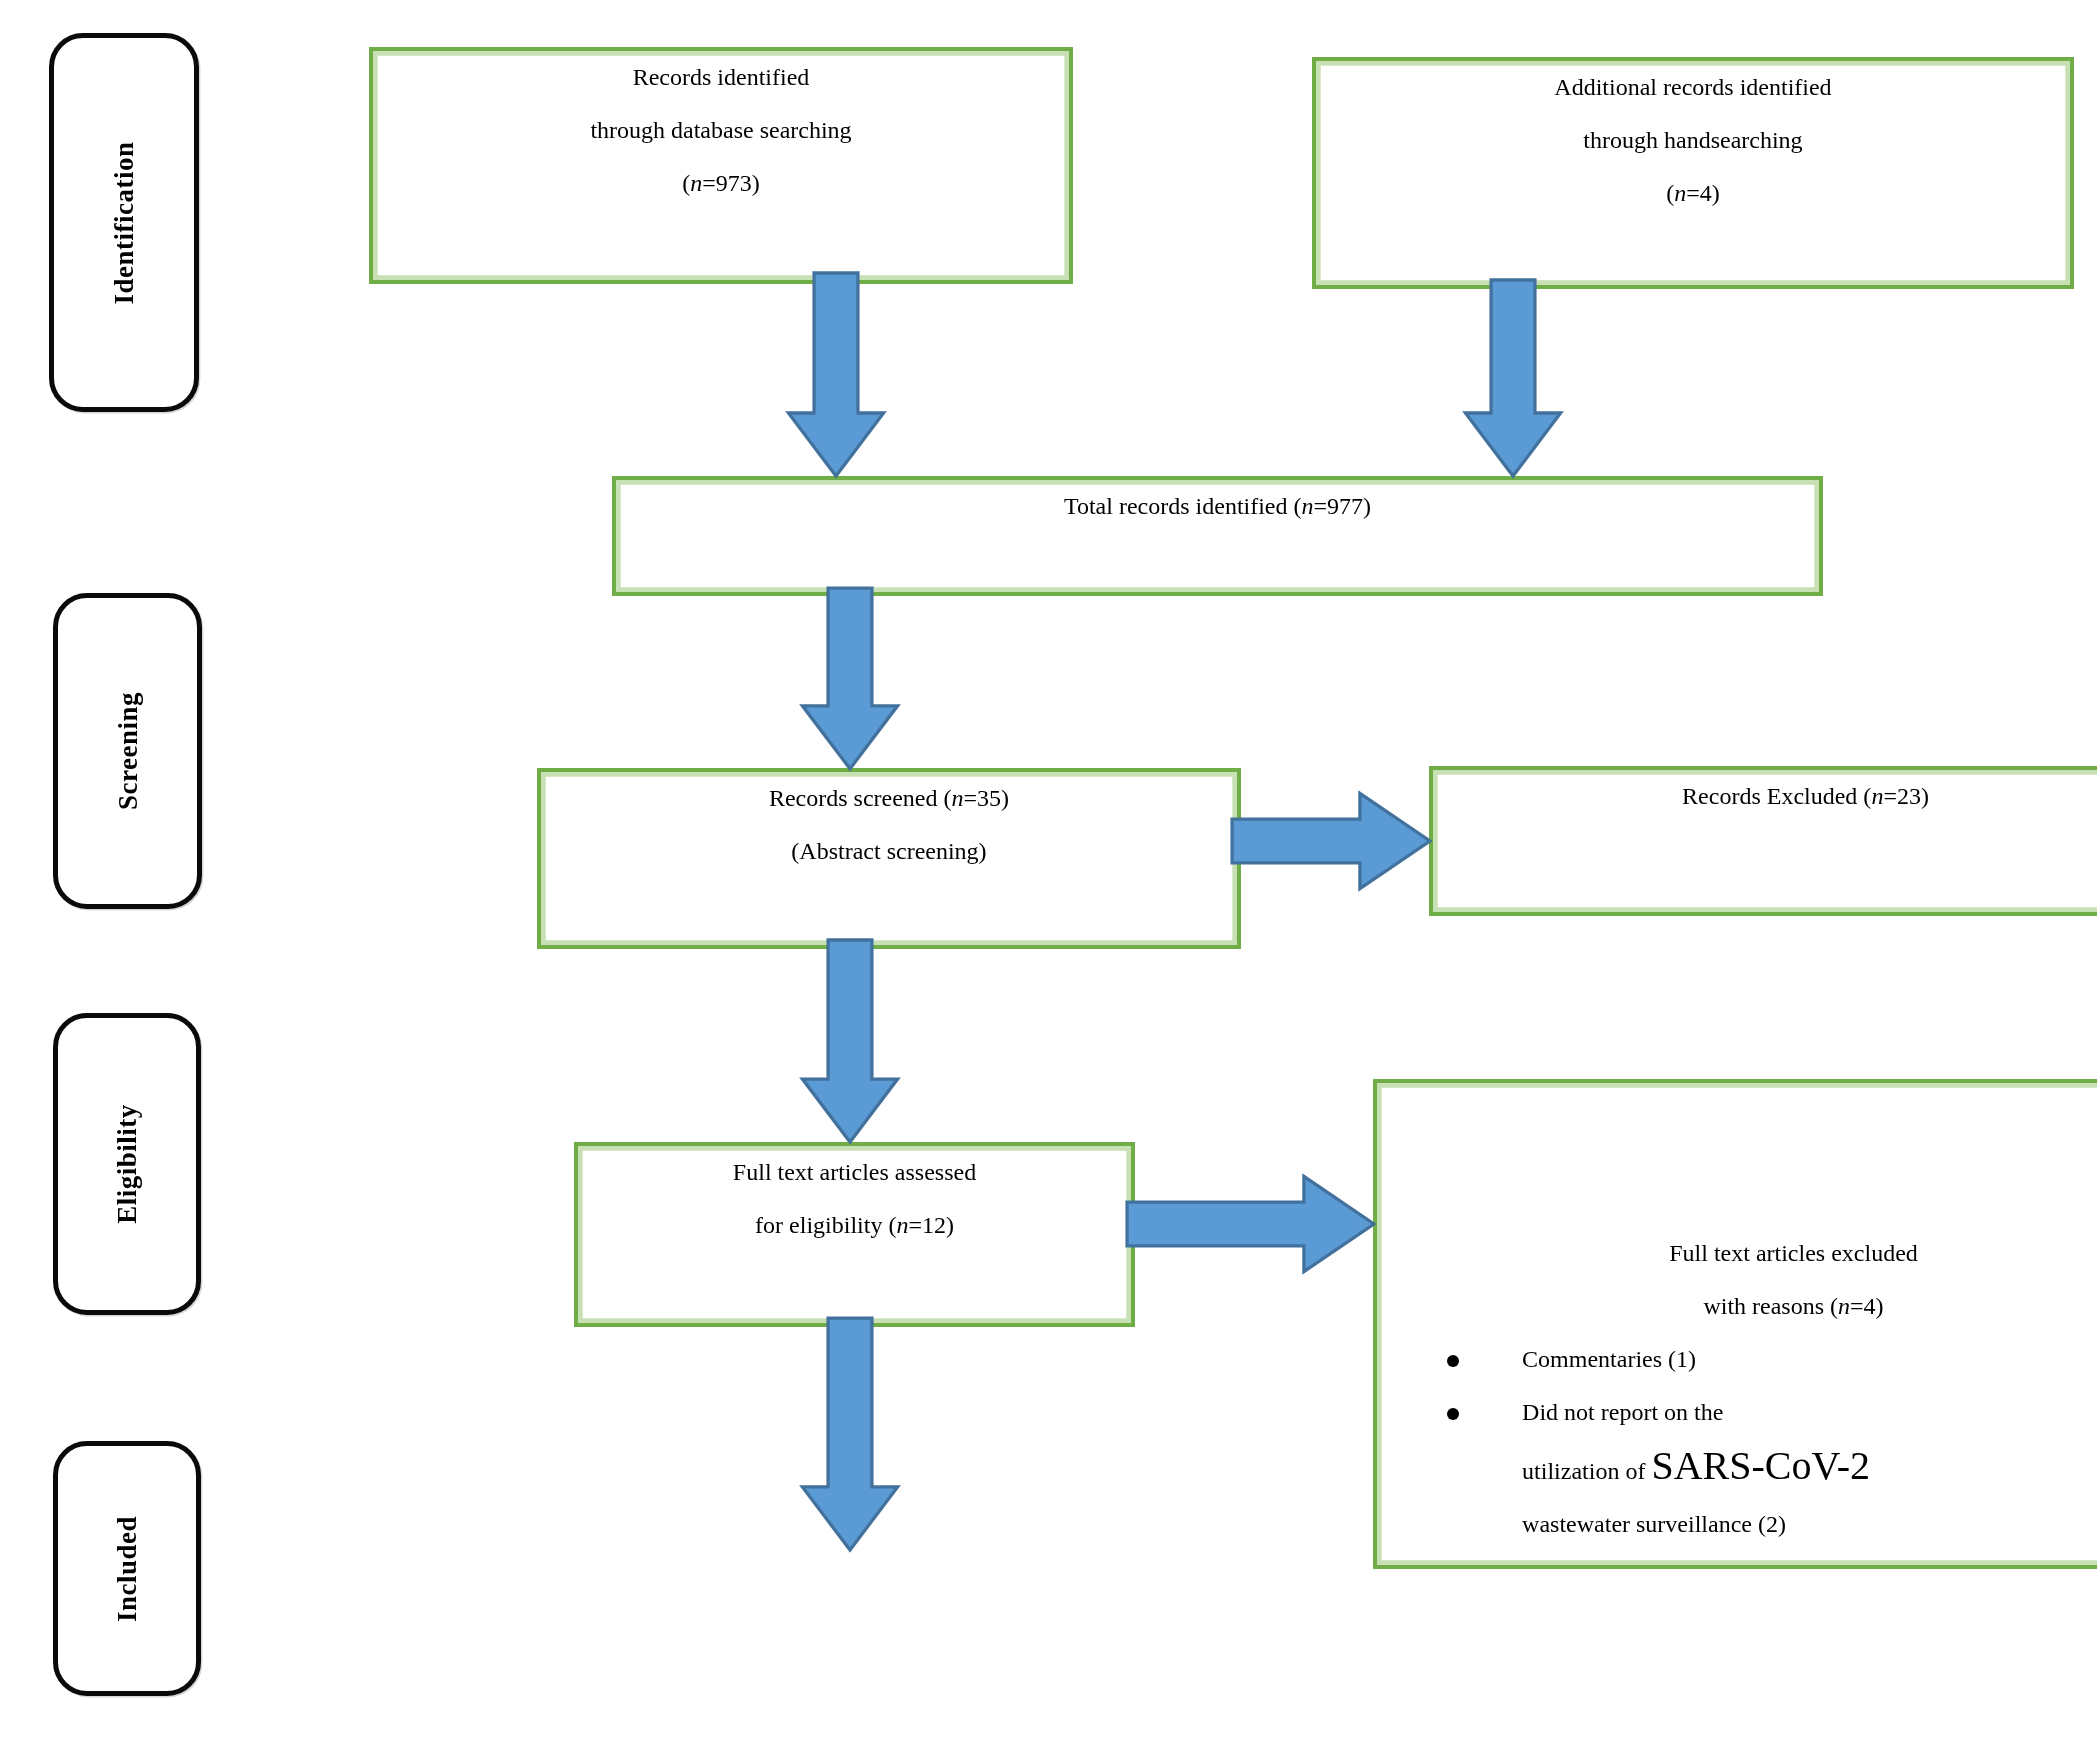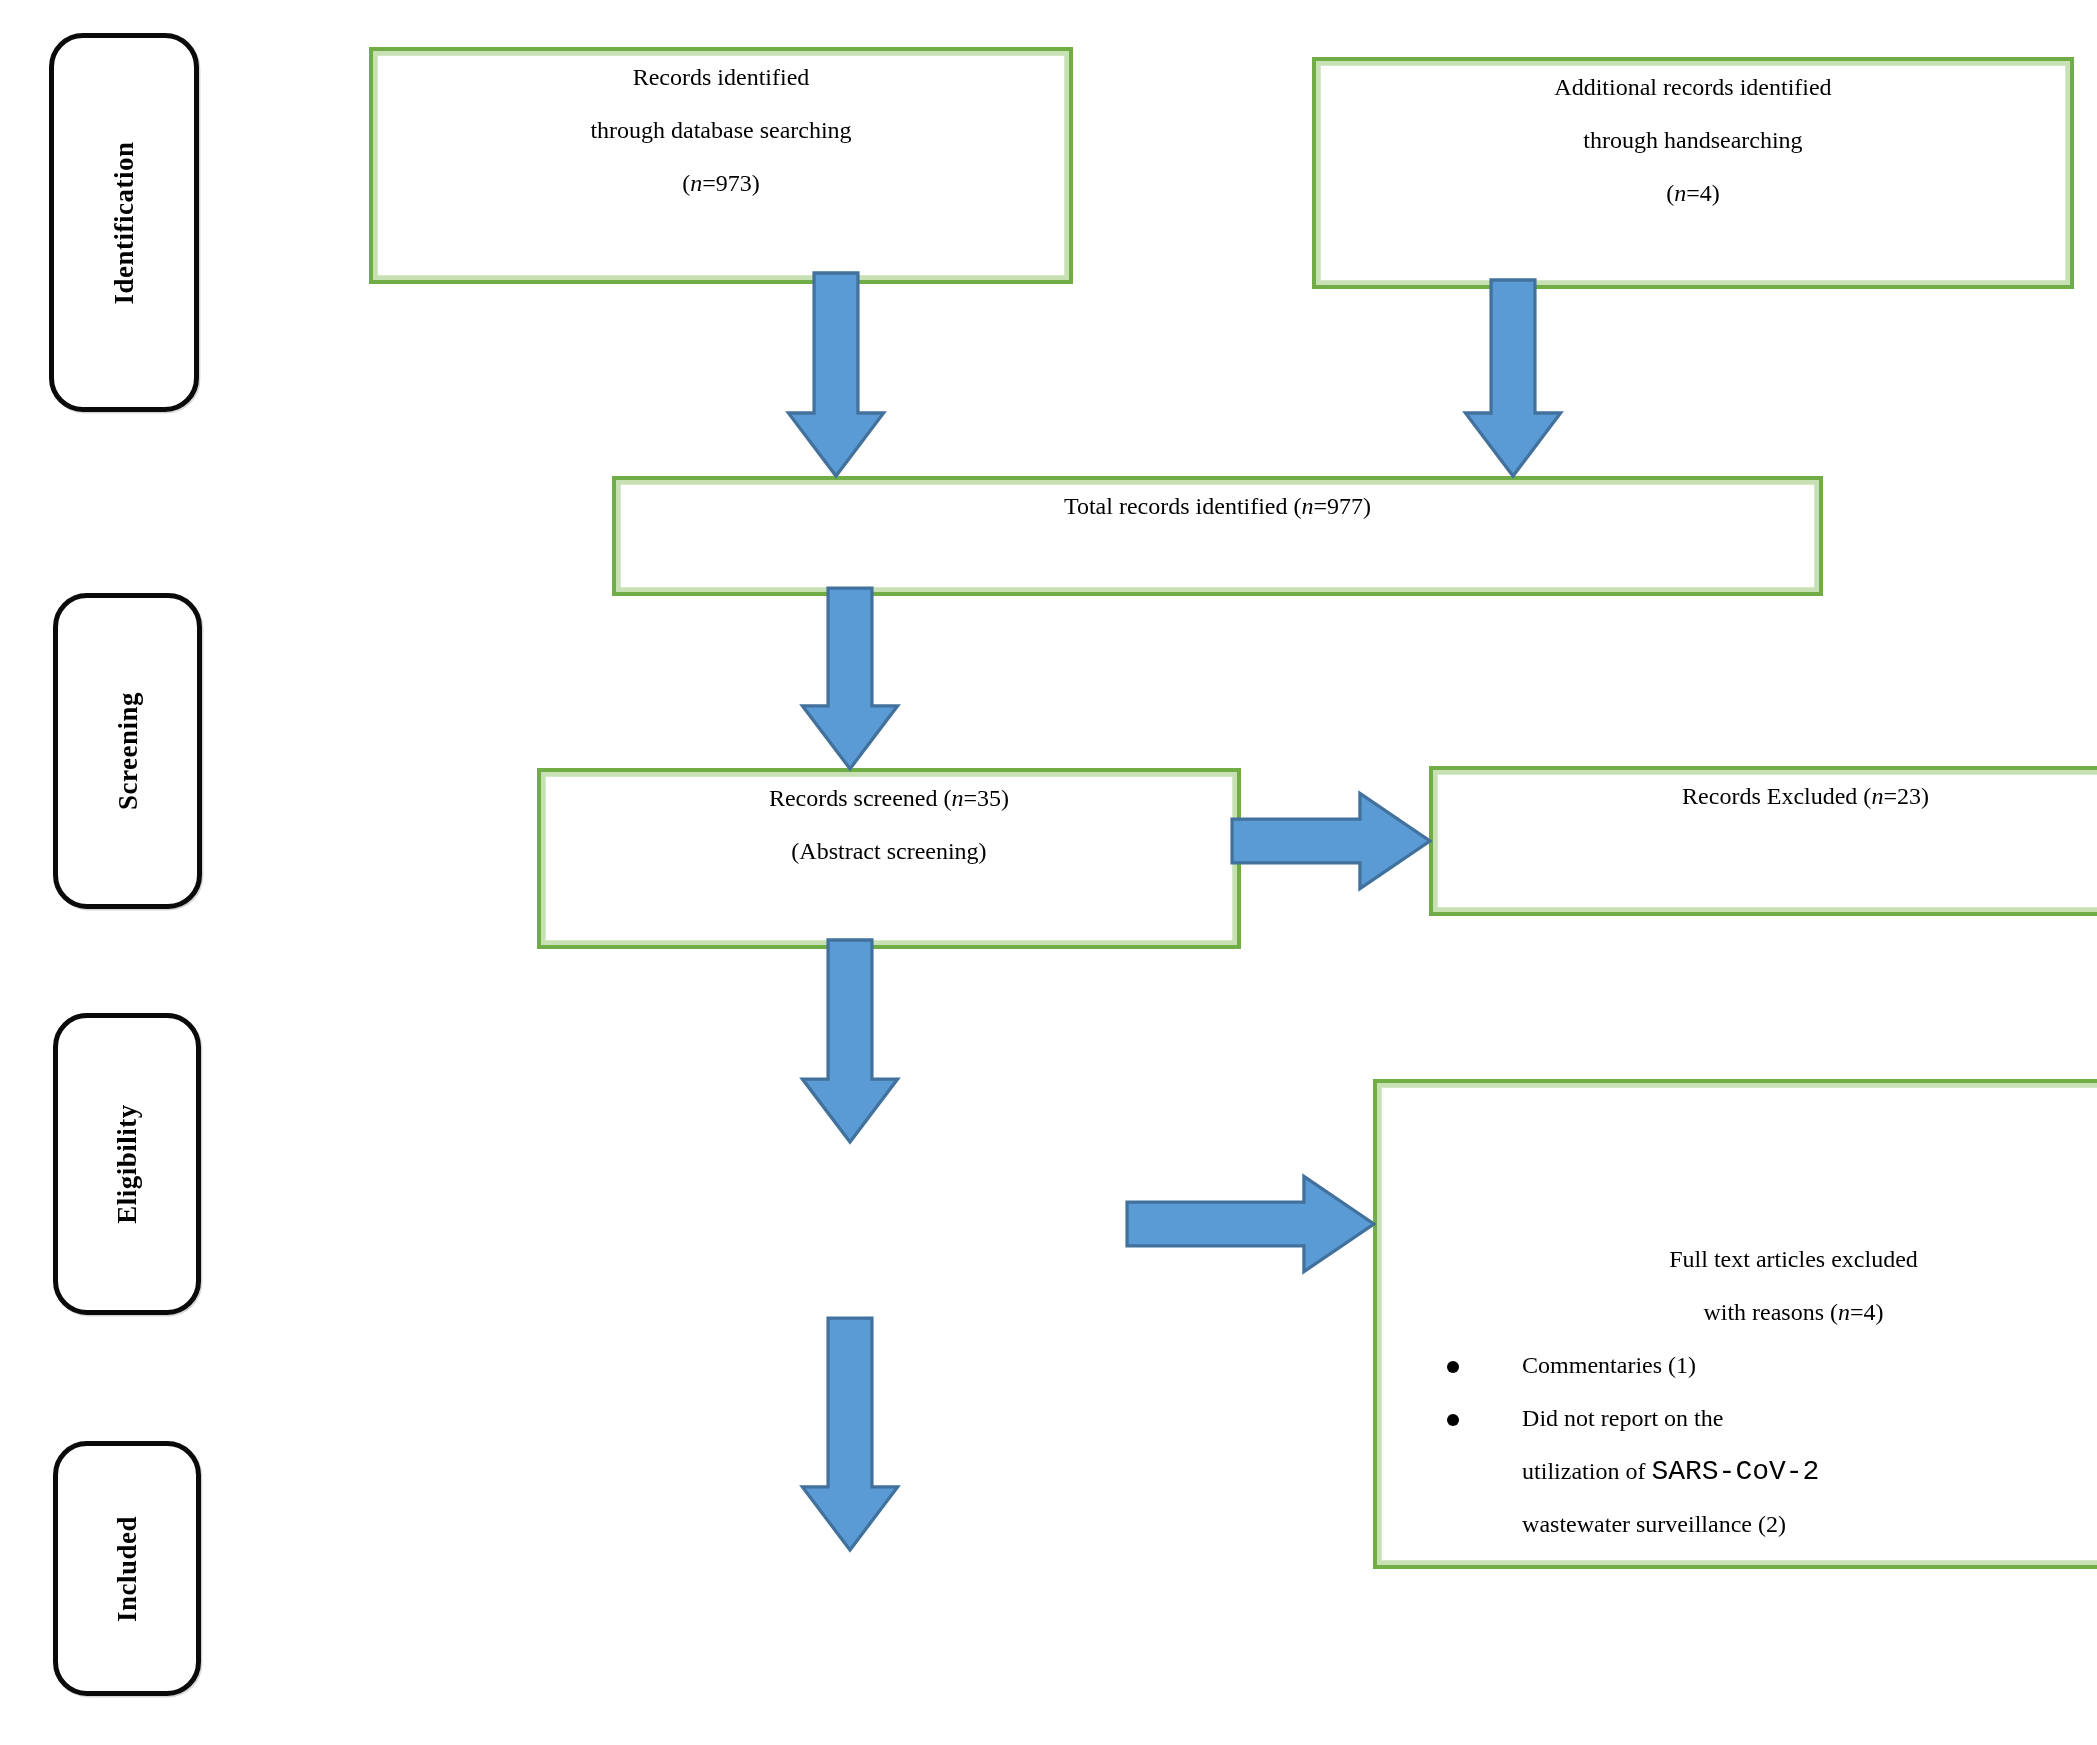--- a/index.html
+++ b/index.html
@@ -38,21 +38,21 @@
     background:#fff;
     border:4.2px solid #70ad47;
     box-shadow:inset 0 0 0 4.7px #c7e0b4;
     display:flex;flex-direction:column;
     align-items:center;
     text-align:center;
     font-size:24px;
     line-height:53px;
   }
   .gbox .line{white-space:nowrap;}
-  .sars{font-size:28px;font-family:Liberation Mono, monospace;}
+  .sars{font-size:40px;}
   i{font-style:italic;}
 
   #box-db{left:369px;top:47px;width:696px;height:229px;}
   #box-hand{left:1312px;top:57px;width:754px;height:224px;}
   #box-total{left:612px;top:476px;width:1203px;height:112px;}
   #box-screened{left:537px;top:768px;width:696px;height:173px;}
   #box-excluded{left:1429px;top:766px;width:649px;height:142px;padding-left:48px;}
   #box-assessed{left:574px;top:1142px;width:553px;height:177px;}
   #box-reasons{
     left:1373px;top:1079px;width:841px;height:490px;
@@ -136,20 +136,26 @@
         <div class="line">(Abstract screening)</div>
       </div>
   </div>
 
   <div class="gbox" id="box-excluded">
     <div class="btext">
         <div class="line">Records Excluded (<i>n</i>=23)</div>
       </div>
   </div>
 
+  <div class="gbox" id="box-assessed">
+    <div class="btext">
+        <div class="line">Full text articles assessed</div>
+        <div class="line">for eligibility (<i>n</i>=12)</div>
+      </div>
+  </div>
 
   <div class="gbox" id="box-reasons">
     <div class="btext">
         <div class="line">Full text articles excluded</div>
         <div class="line">with reasons (<i>n</i>=4)</div>
       </div>
     <ul class="bullets">
         <li class="bullet-item">
           <div class="line">Commentaries (1)</div>
         </li>

